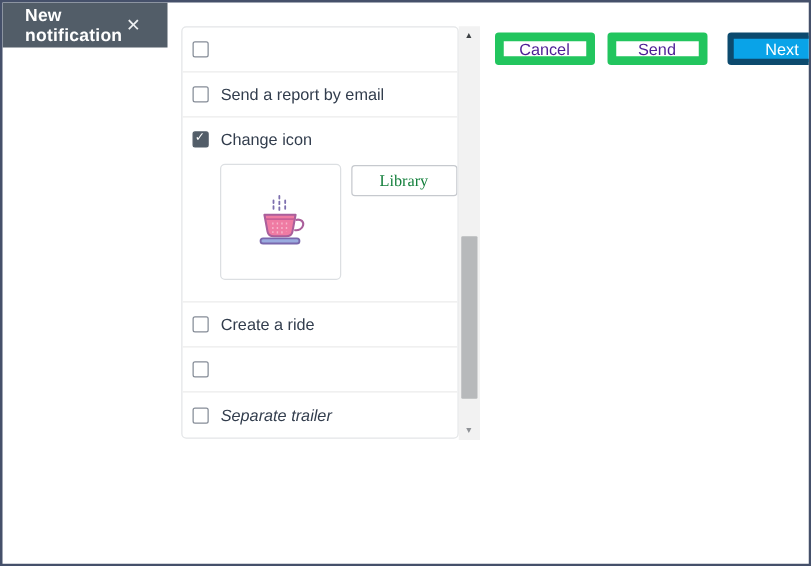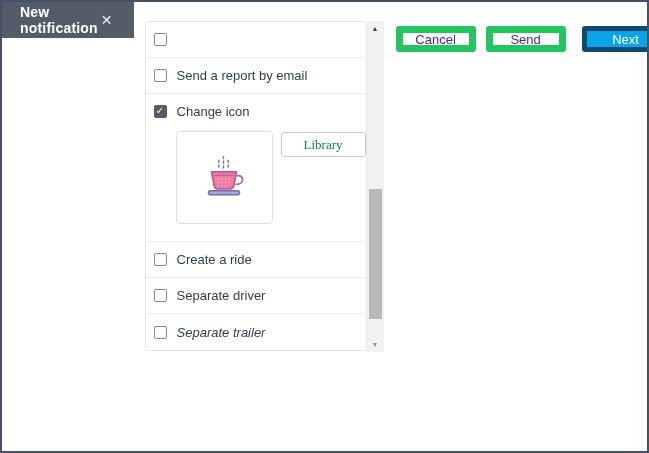--- a/index.html
+++ b/index.html
@@ -169,21 +169,20 @@
         </div>
       </div>
 
       <div class="row">
         <span class="cb"></span>
         <span class="label">Create a ride</span>
       </div>
 
       <div class="row">
         <span class="cb"></span>
-        <span class="label">Separate driver</span>
       </div>
 
       <div class="row last">
         <span class="cb"></span>
         <span class="label">Separate trailer</span>
       </div>
 
     </div>
 
     <div class="vscroll">

